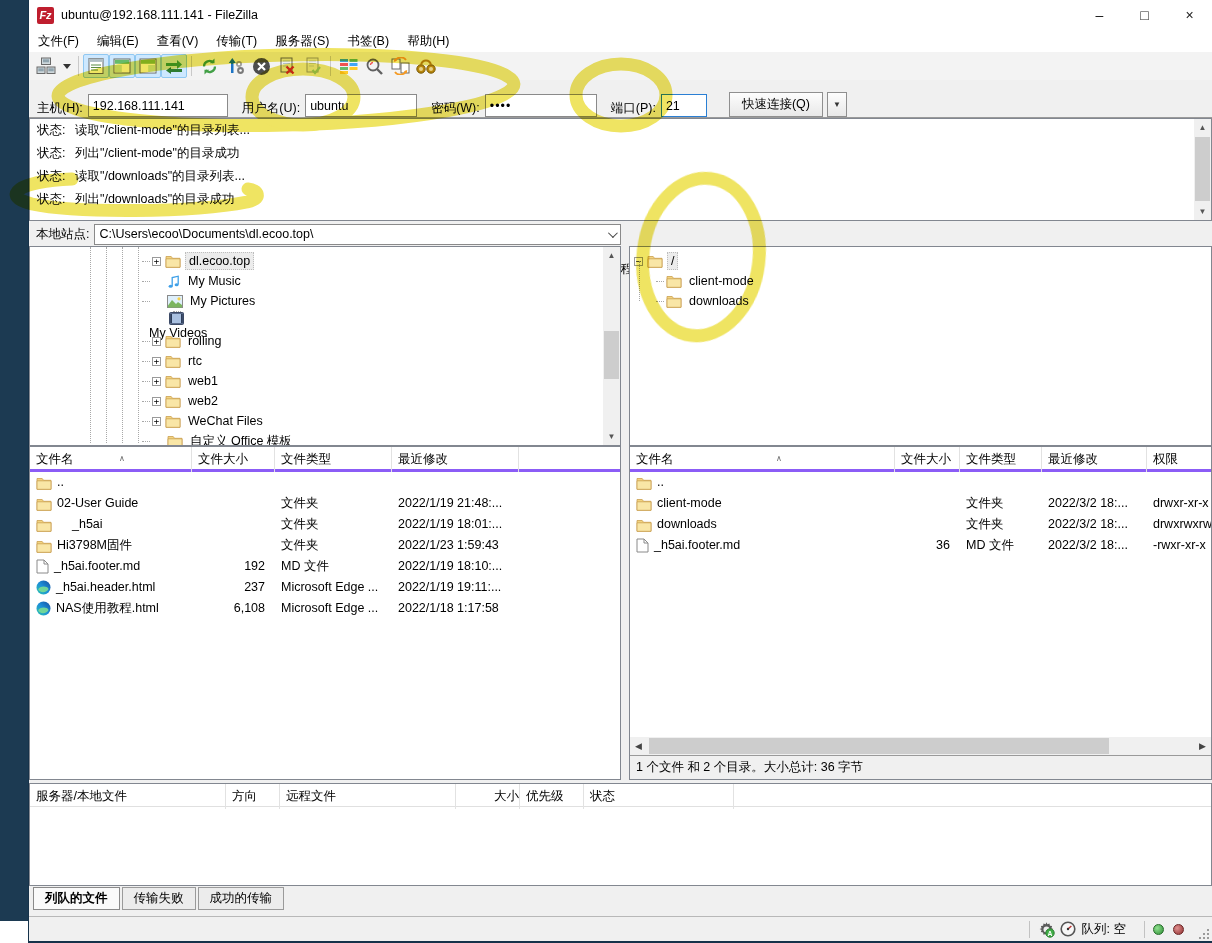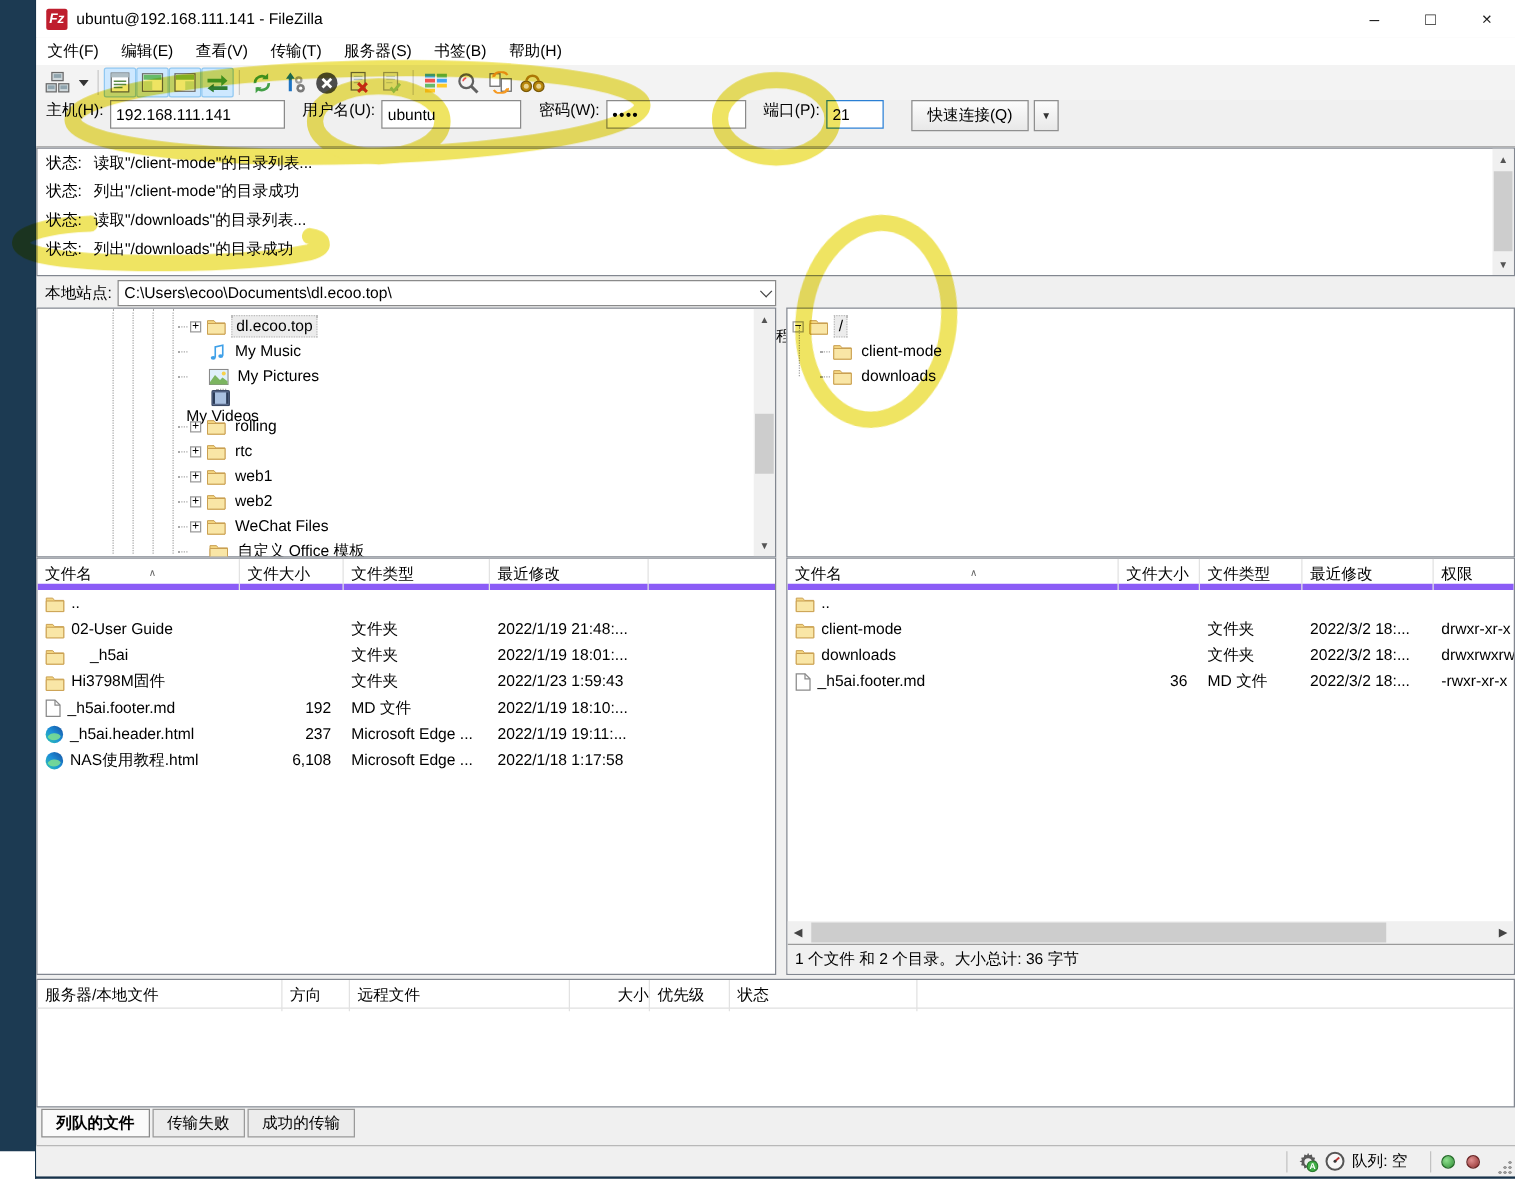--- a/index.html
+++ b/index.html
@@ -24,21 +24,21 @@
 
   
   #toolbar { position:absolute; left:0; top:52px; width:100%; height:28px; background:#f3f3f3; display:flex; align-items:center; padding-left:4px; }
   .tb-btn { width:26px; height:24px; display:flex; align-items:center; justify-content:center; border:1px solid transparent; border-radius:2px; }
   .tb-btn.active { background:#cde8ff; border-color:#90c8f2; }
   .tb-btn.narrow { width:15px; }
   .tb-sep { width:1px; height:20px; background:#c9c9c9; margin:0 4px; }
 
   
   #quickbar { position:absolute; left:0; top:80px; width:100%; height:38px; background:#f0f0f0;
-    border-bottom:1px solid #9a9a9a; display:flex; align-items:flex-start; padding-left:8px; }
+    border-bottom:1px solid #9a9a9a; display:flex; align-items:flex-end; padding-left:8px; }
   .qc-label { margin-right:5px; white-space:nowrap; }
   .qc-input { height:23px; border:1px solid #8a8a8a; background:#fff; padding:0 4px; font-size:12.5px;
     font-family:"Liberation Sans",sans-serif; margin-right:14px; }
   #qc-host { width:140px; }
   #qc-user { width:112px; }
   #qc-pass { width:112px; letter-spacing:1px; }
   #qc-port { width:46px; border:1px solid #2a7fd4; margin-right:22px; }
   .qc-btn { height:25px; border:1px solid #8f8f8f; background:linear-gradient(#fdfdfd,#e8e8e8);
     padding:0 12px; font-size:12.5px; font-family:"Liberation Sans",sans-serif; }
   .qc-drop { width:20px; margin-left:4px; padding:0; display:flex; align-items:center; justify-content:center; }
@@ -69,21 +69,21 @@
     text-align:center; margin-right:4px; flex:none; font-family:"DejaVu Sans Mono",monospace; }
   .tree-icon { margin-right:4px; flex:none; display:flex; }
   .tree-label { white-space:nowrap; padding:1px 3px; }
   .tree-label.selected { background:#ececec; border:1px dotted #bdbdbd; }
   .hstub { width:8px; border-top:1px dotted #a8a8a8; margin-right:2px; }
 
   
   .listpanel { position:absolute; top:446px; height:334px; background:#fff; border:1px solid #828790; overflow:hidden; }
   #local-list { left:0; width:592px; }
   #remote-list { left:600px; width:583px; }
-  .list-header { display:flex; height:25px; border-bottom:5px solid #8b5cf6; background:#fff; position:relative;font-family:Liberation Serif, serif; }
+  .list-header { display:flex; height:25px; border-bottom:3px solid #8b5cf6; background:#fff; position:relative;font-family:Liberation Serif, serif; }
   .hcell { height:25px; line-height:25px; padding-left:6px; border-right:1px solid #e2e2e2; white-space:nowrap; overflow:hidden; flex:none; position:relative; }
   .sort-caret { position:absolute; top:-1px; font-size:8px; color:#666; }
   .frow { display:flex; height:21px; align-items:center; }
   .fcell { height:21px; line-height:21px; padding-left:6px; white-space:nowrap; overflow:hidden; flex:none; display:flex; align-items:center; gap:5px; }
   .fcell.num { justify-content:flex-end; padding-right:10px; display:block; text-align:right; }
   .panel-status { position:absolute; left:0; bottom:0; width:100%; height:24px; background:#f0f0f0;
     border-top:1px solid #9a9a9a; line-height:23px; padding-left:6px; }
   #remote-hscroll { position:absolute; left:0; bottom:24px; width:100%; height:18px; background:#f0f0f0; }
   .hs-arrow { position:absolute; top:0; width:17px; height:18px; font-size:9px; color:#444; text-align:center; line-height:18px; }
   .hthumb { position:absolute; top:1px; height:16px; background:#cdcdcd; }

